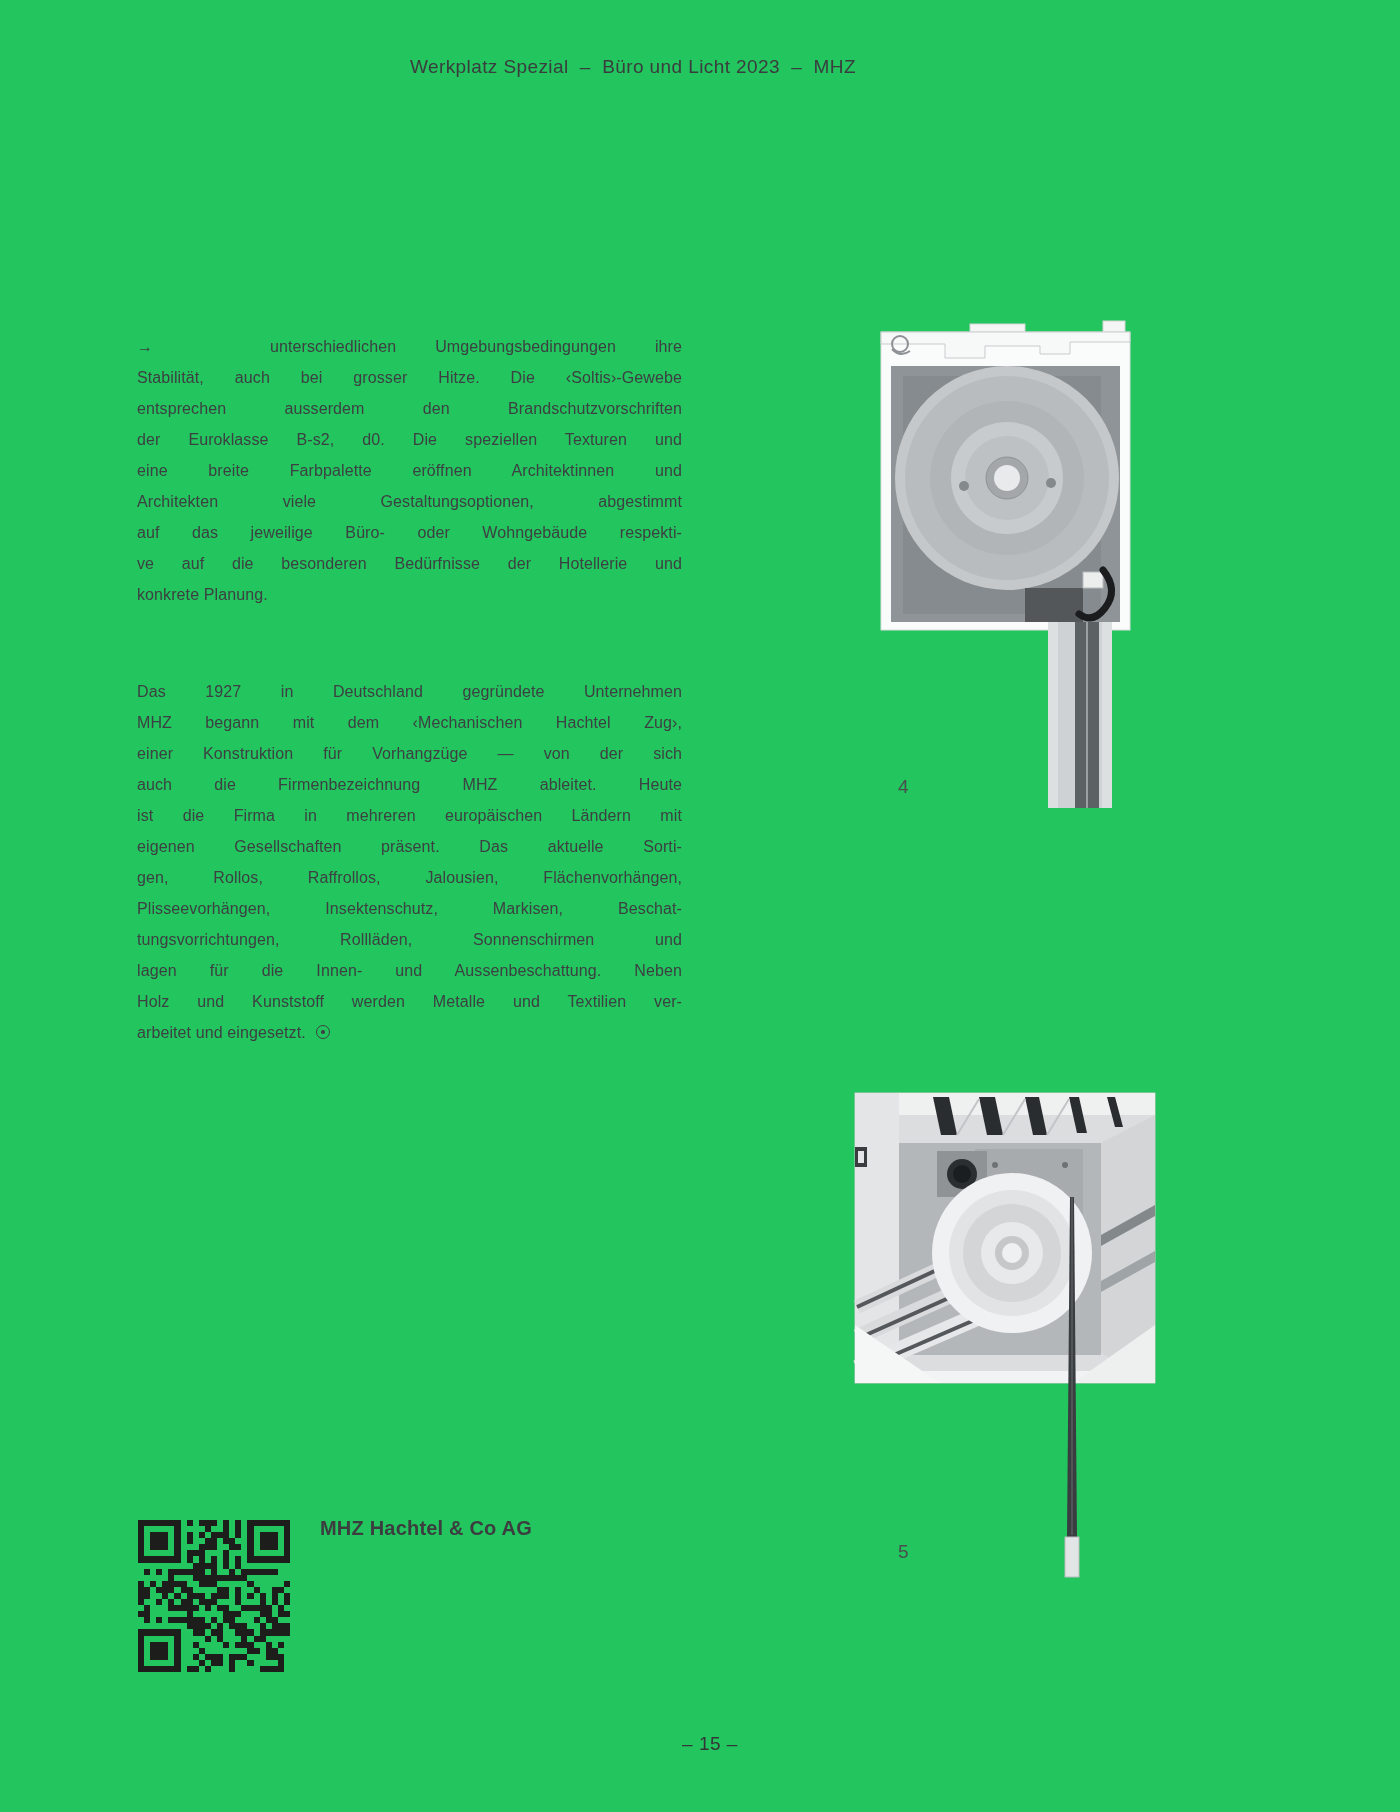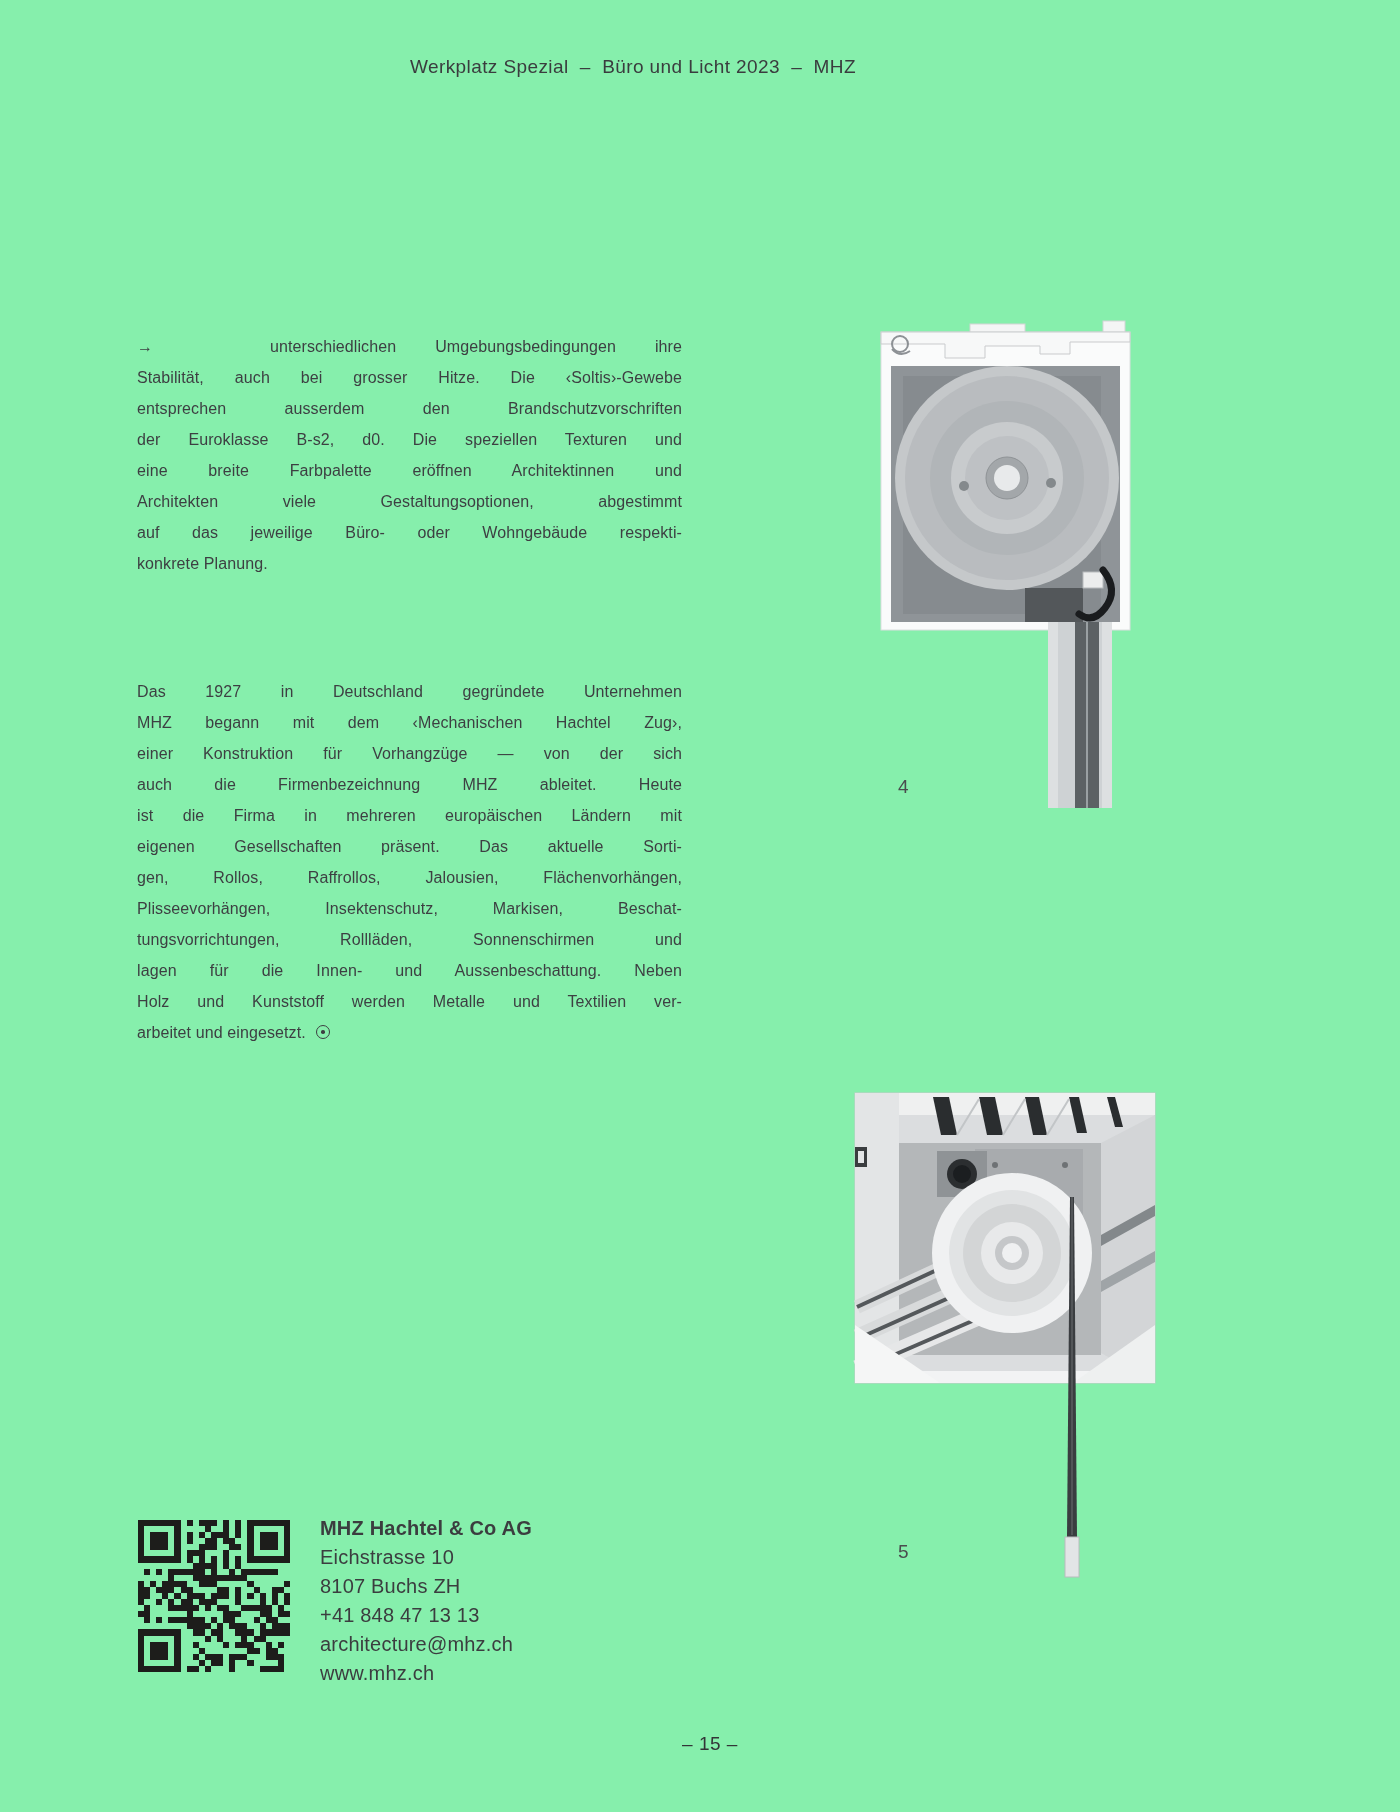--- a/index.html
+++ b/index.html
@@ -1,20 +1,20 @@
 <!DOCTYPE html>
 <html><head>
 <meta charset="utf-8">
 <style>
   html,body{margin:0;padding:0;background:#ffffff;}
   #page{
     position:relative;
     width:1400px;
     height:1812px;
-    background:#86efac;
+    background:#22c55e;
     font-family:"Liberation Sans", sans-serif;
     color:#3d3f42;
     overflow:hidden;
   }
   .abs{position:absolute;}
   #header{
     left:410px; top:56px;
     font-size:19px;
     letter-spacing:0.4px;
     color:#3a3c3e;
@@ -90,20 +90,21 @@
   <div id="header" class="abs">Werkplatz Spezial&nbsp; – &nbsp;Büro und Licht 2023&nbsp; – &nbsp;MHZ</div>
 
   <div id="p1" class="abs para">
       <div class="line"><span>→&nbsp;&nbsp;&nbsp;unterschiedlichen Umgebungsbedingungen ihre</span></div>
       <div class="line"><span>Stabilität, auch bei grosser Hitze. Die ‹Soltis›-Gewebe</span></div>
       <div class="line"><span>entsprechen ausserdem den Brandschutzvorschriften</span></div>
       <div class="line"><span>der Euroklasse B-s2, d0. Die speziellen Texturen und</span></div>
       <div class="line"><span>eine breite Farbpalette eröffnen Architektinnen und</span></div>
       <div class="line"><span>Architekten viele Gestaltungsoptionen, abgestimmt</span></div>
       <div class="line"><span>auf das jeweilige Büro- oder Wohngebäude respekti-</span></div>
+      <div class="line"><span>ve auf die besonderen Bedürfnisse der Hotellerie und</span></div>
       <div class="line last"><span>konkrete Planung.</span></div>
     </div>
   <div id="p2" class="abs para">
       <div class="line"><span>Das 1927 in Deutschland gegründete Unternehmen</span></div>
       <div class="line"><span>MHZ begann mit dem ‹Mechanischen Hachtel Zug›,</span></div>
       <div class="line"><span>einer Konstruktion für Vorhangzüge — von der sich</span></div>
       <div class="line"><span>auch die Firmenbezeichnung MHZ ableitet. Heute</span></div>
       <div class="line"><span>ist die Firma in mehreren europäischen Ländern mit</span></div>
       <div class="line"><span>eigenen Gesellschaften präsent. Das aktuelle Sorti-</span></div>
       <div class="line"><span>gen, Rollos, Raffrollos, Jalousien, Flächenvorhängen,</span></div>
@@ -528,24 +529,17 @@
       <rect x="11" y="24" width="1" height="1" fill="#1d1d1b"></rect>
       <rect x="15" y="24" width="1" height="1" fill="#1d1d1b"></rect>
       <rect x="20" y="24" width="1" height="1" fill="#1d1d1b"></rect>
       <rect x="21" y="24" width="1" height="1" fill="#1d1d1b"></rect>
       <rect x="22" y="24" width="1" height="1" fill="#1d1d1b"></rect>
       <rect x="23" y="24" width="1" height="1" fill="#1d1d1b"></rect>
     </svg>
 
   <div id="contact" class="abs">
     <div class="company">MHZ Hachtel &amp; Co AG</div>
-    <div id="contact-lines">
-        <div>Eichstrasse 10</div>
-        <div>8107 Buchs ZH</div>
-        <div>+41 848 47 13 13</div>
-        <div>architecture@mhz.ch</div>
-        <div>www.mhz.ch</div>
-      </div>
   </div>
 
   <div id="pagenum" class="abs">– 15 –</div>
 
 </div>
 
 </body></html>

